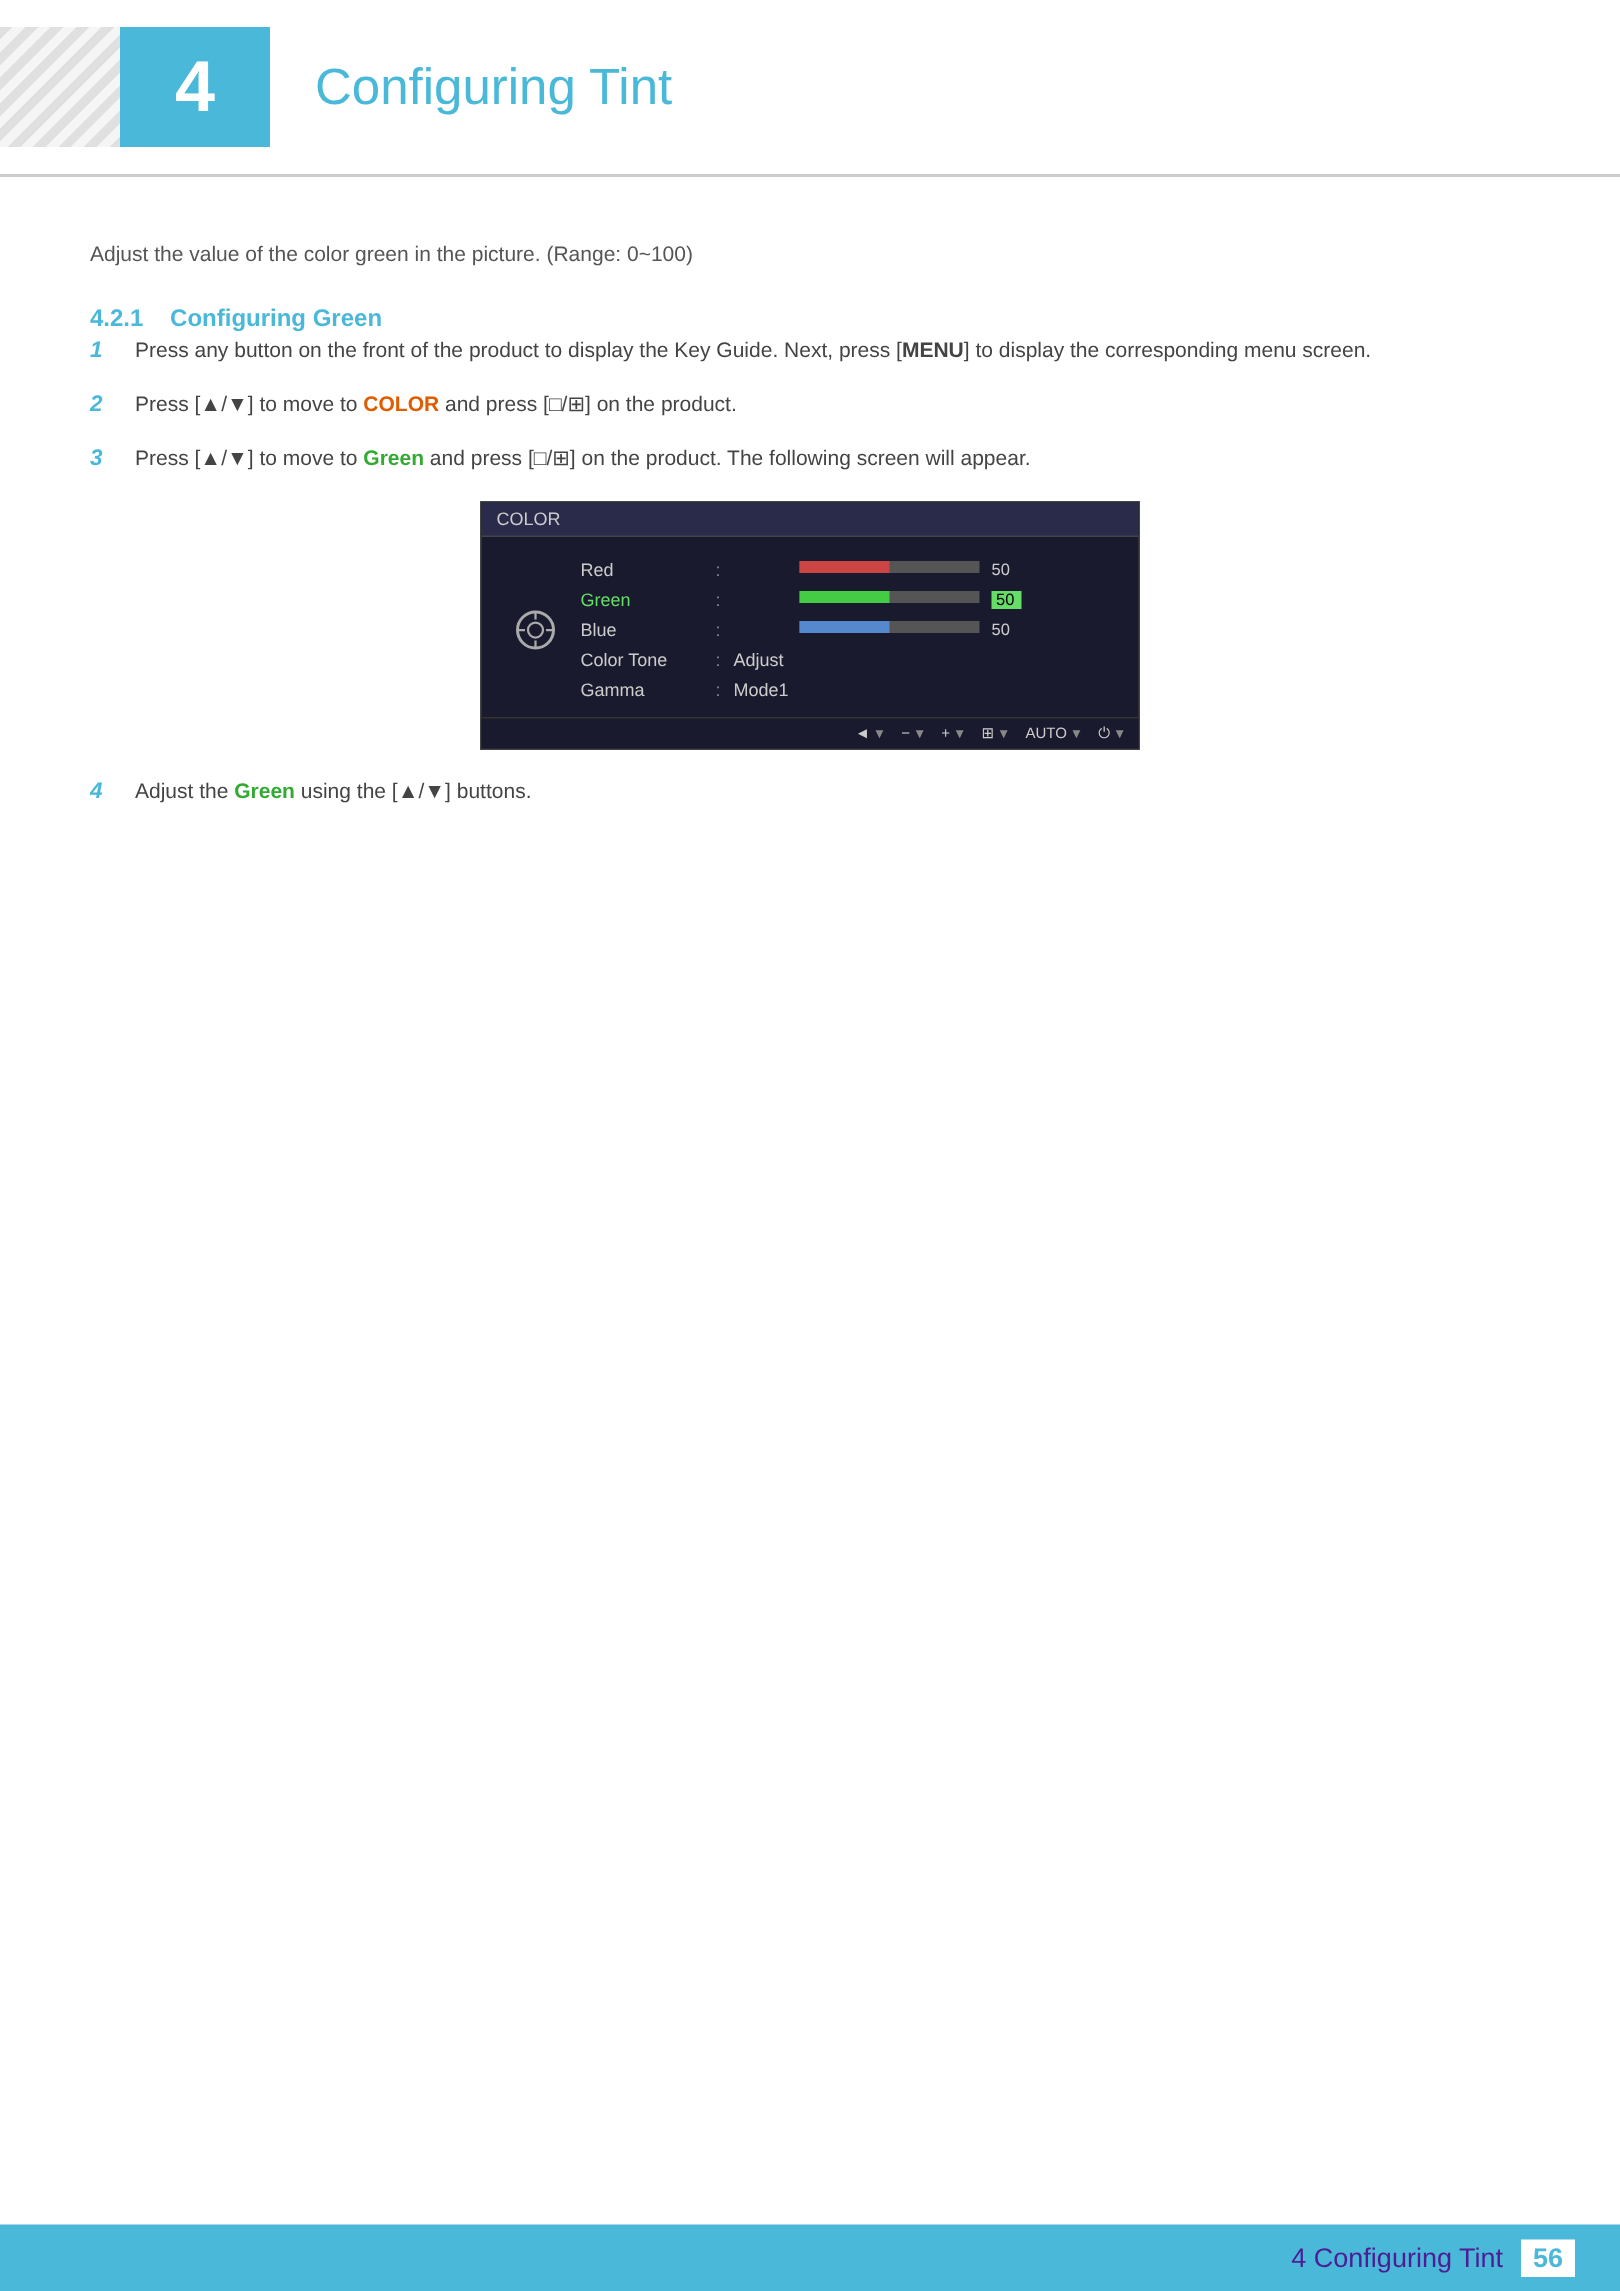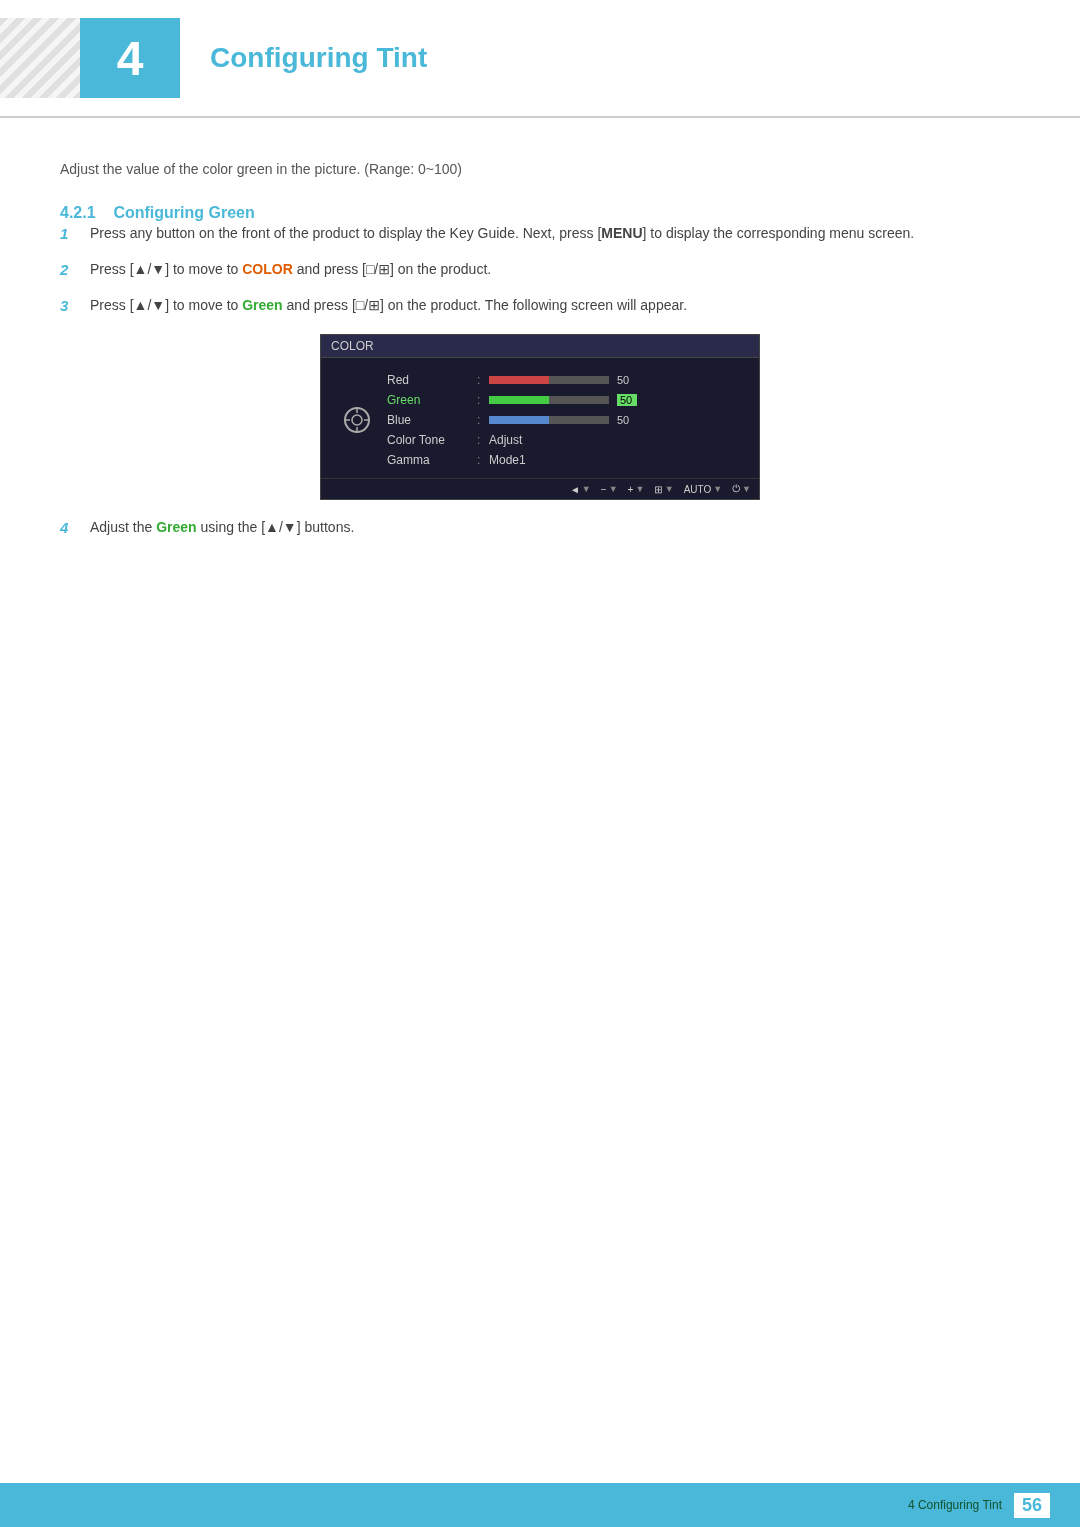--- a/index.html
+++ b/index.html
@@ -50,22 +50,22 @@
       flex-shrink: 0;
     }
 
     .chapter-number-block .num {
       font-size: 48px;
       font-weight: bold;
       color: #ffffff;
     }
 
     .chapter-title-text {
-      font-size: 28px;
-      font-weight: bold;
+      font-size: 34px;
+      font-weight: normal;
       color: #4ab8d8;
     }
 
     
     .section-42 {
       padding: 10px 60px 0 60px;
     }
 
     .section-42-heading {
       font-size: 26px;
@@ -193,22 +193,22 @@
       width: 90px;
     }
 
     .menu-colon {
       width: 12px;
       color: #888888;
     }
 
     .menu-bar-container {
       display: flex;
-      align-items: center;
       flex: 1;
+      margin-left: 44px;
     }
 
     .menu-bar {
       height: 8px;
       background: #555555;
       position: relative;
     }
 
     .menu-bar-fill {
       height: 100%;
@@ -260,22 +260,22 @@
       right: 0;
       height: 44px;
       background: #4ab8d8;
       display: flex;
       align-items: center;
       justify-content: flex-end;
       padding-right: 30px;
     }
 
     .footer-text {
-      color: #14532d;
-      font-size: 12px;
+      color: #4c1d95;
+      font-size: 18px;
       margin-right: 12px;
     }
 
     .footer-page-num {
       background: #ffffff;
       color: #4ab8d8;
       font-weight: bold;
       font-size: 18px;
       padding: 2px 8px;
       min-width: 36px;

